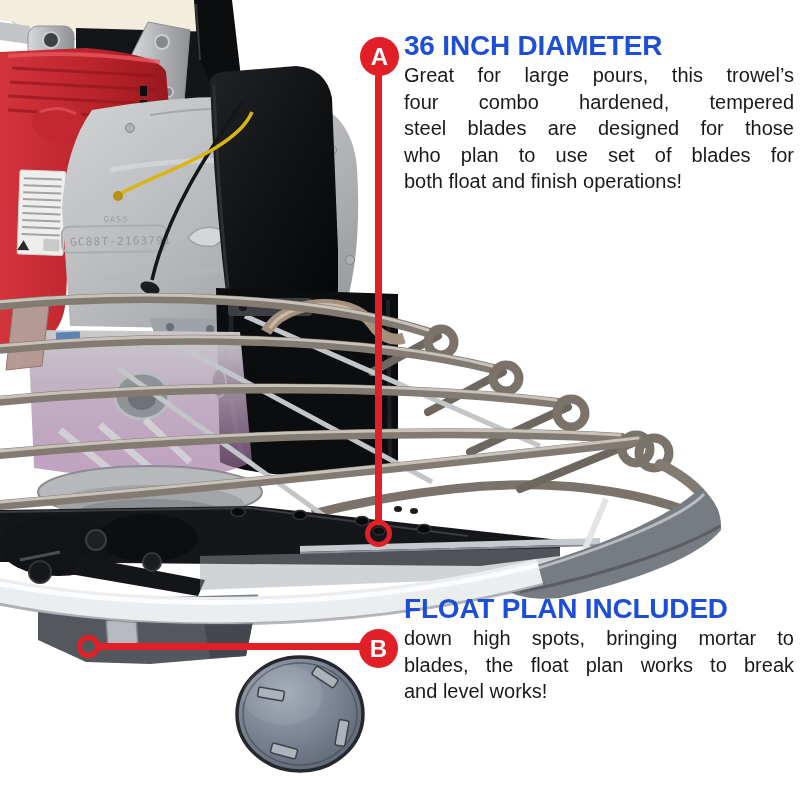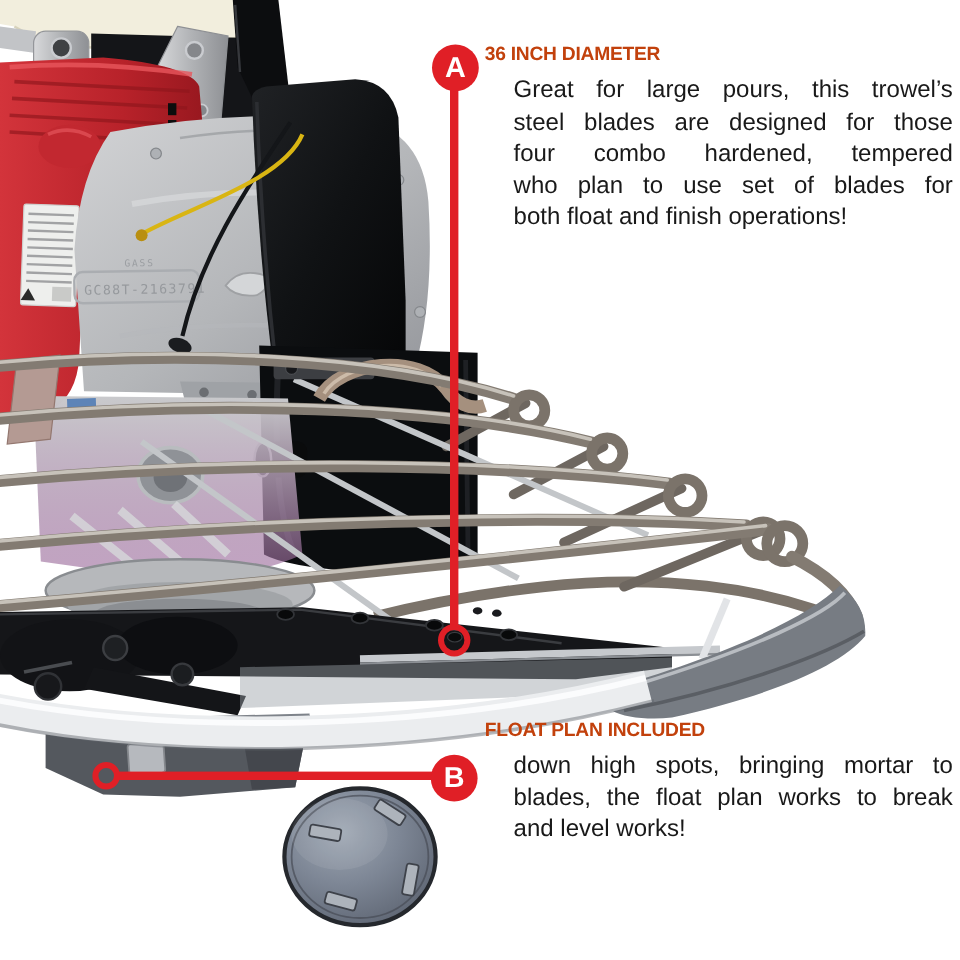--- a/index.html
+++ b/index.html
@@ -25,26 +25,26 @@
     position:absolute; border:5px solid #e01f26; border-radius:50%;
     box-sizing:border-box; background:transparent; z-index:5;
   }
   .ring-a { left:365px; top:520px; width:27px; height:27px; }
   .ring-b { left:77px;  top:635px; width:23px; height:23px; }
 
   .callout { position:absolute; width:390px; z-index:6; }
   .callout-a { left:404px; top:33px; }
   .callout-b { left:404px; top:596px; }
   .callout-heading {
-    font-size:16px; font-weight:bold; color:#c2410c;
+    font-size:28px; font-weight:bold; color:#1d4ed8;
     letter-spacing:-0.2px; line-height:26px; margin-bottom:3px;
   }
   .callout-body .line {
     font-size:20px; line-height:26.5px; color:#191919;
-    text-align:justify; text-align-last:justify; text-justify:inter-word;margin-left:24px;
+    text-align:justify; text-align-last:justify; text-justify:inter-word;
   }
   .callout-body .line:last-child { text-align-last:left; }
 
   
   .tube   { fill:none; stroke:#837b72; stroke-width:10; stroke-linecap:round; }
   .tubehi { fill:none; stroke:#d8d4cc; stroke-width:3;  stroke-linecap:round; opacity:.8; }
   .loop   { fill:none; stroke:#7b736a; stroke-width:9; }
   .rearseg{ fill:none; stroke:#6e6760; stroke-width:8; stroke-linecap:round; }
   .spoke  { fill:none; stroke:#c3c6c9; stroke-width:5; }
   .cast-serial { font-family:"DejaVu Sans Mono", monospace; font-size:11px; letter-spacing:1.2px; fill:#96999d; }
@@ -291,22 +291,22 @@
 
   <div class="leader leader-a"></div>
   <div class="ring ring-a"></div>
   <div class="marker marker-a">
     <span>A</span>
   </div>
   <div class="callout callout-a">
     <div class="callout-heading">36 INCH DIAMETER</div>
     <div class="callout-body">
       <div class="line">Great for large pours, this trowel’s</div>
+      <div class="line">four combo hardened, tempered</div>
       <div class="line">steel blades are designed for those</div>
-      <div class="line">four combo hardened, tempered</div>
       <div class="line">who plan to use set of blades for</div>
       <div class="line">both float and finish operations!</div>
     </div>
   </div>
 
   <div class="leader leader-b"></div>
   <div class="ring ring-b"></div>
   <div class="marker marker-b">
     <span>B</span>
   </div>

